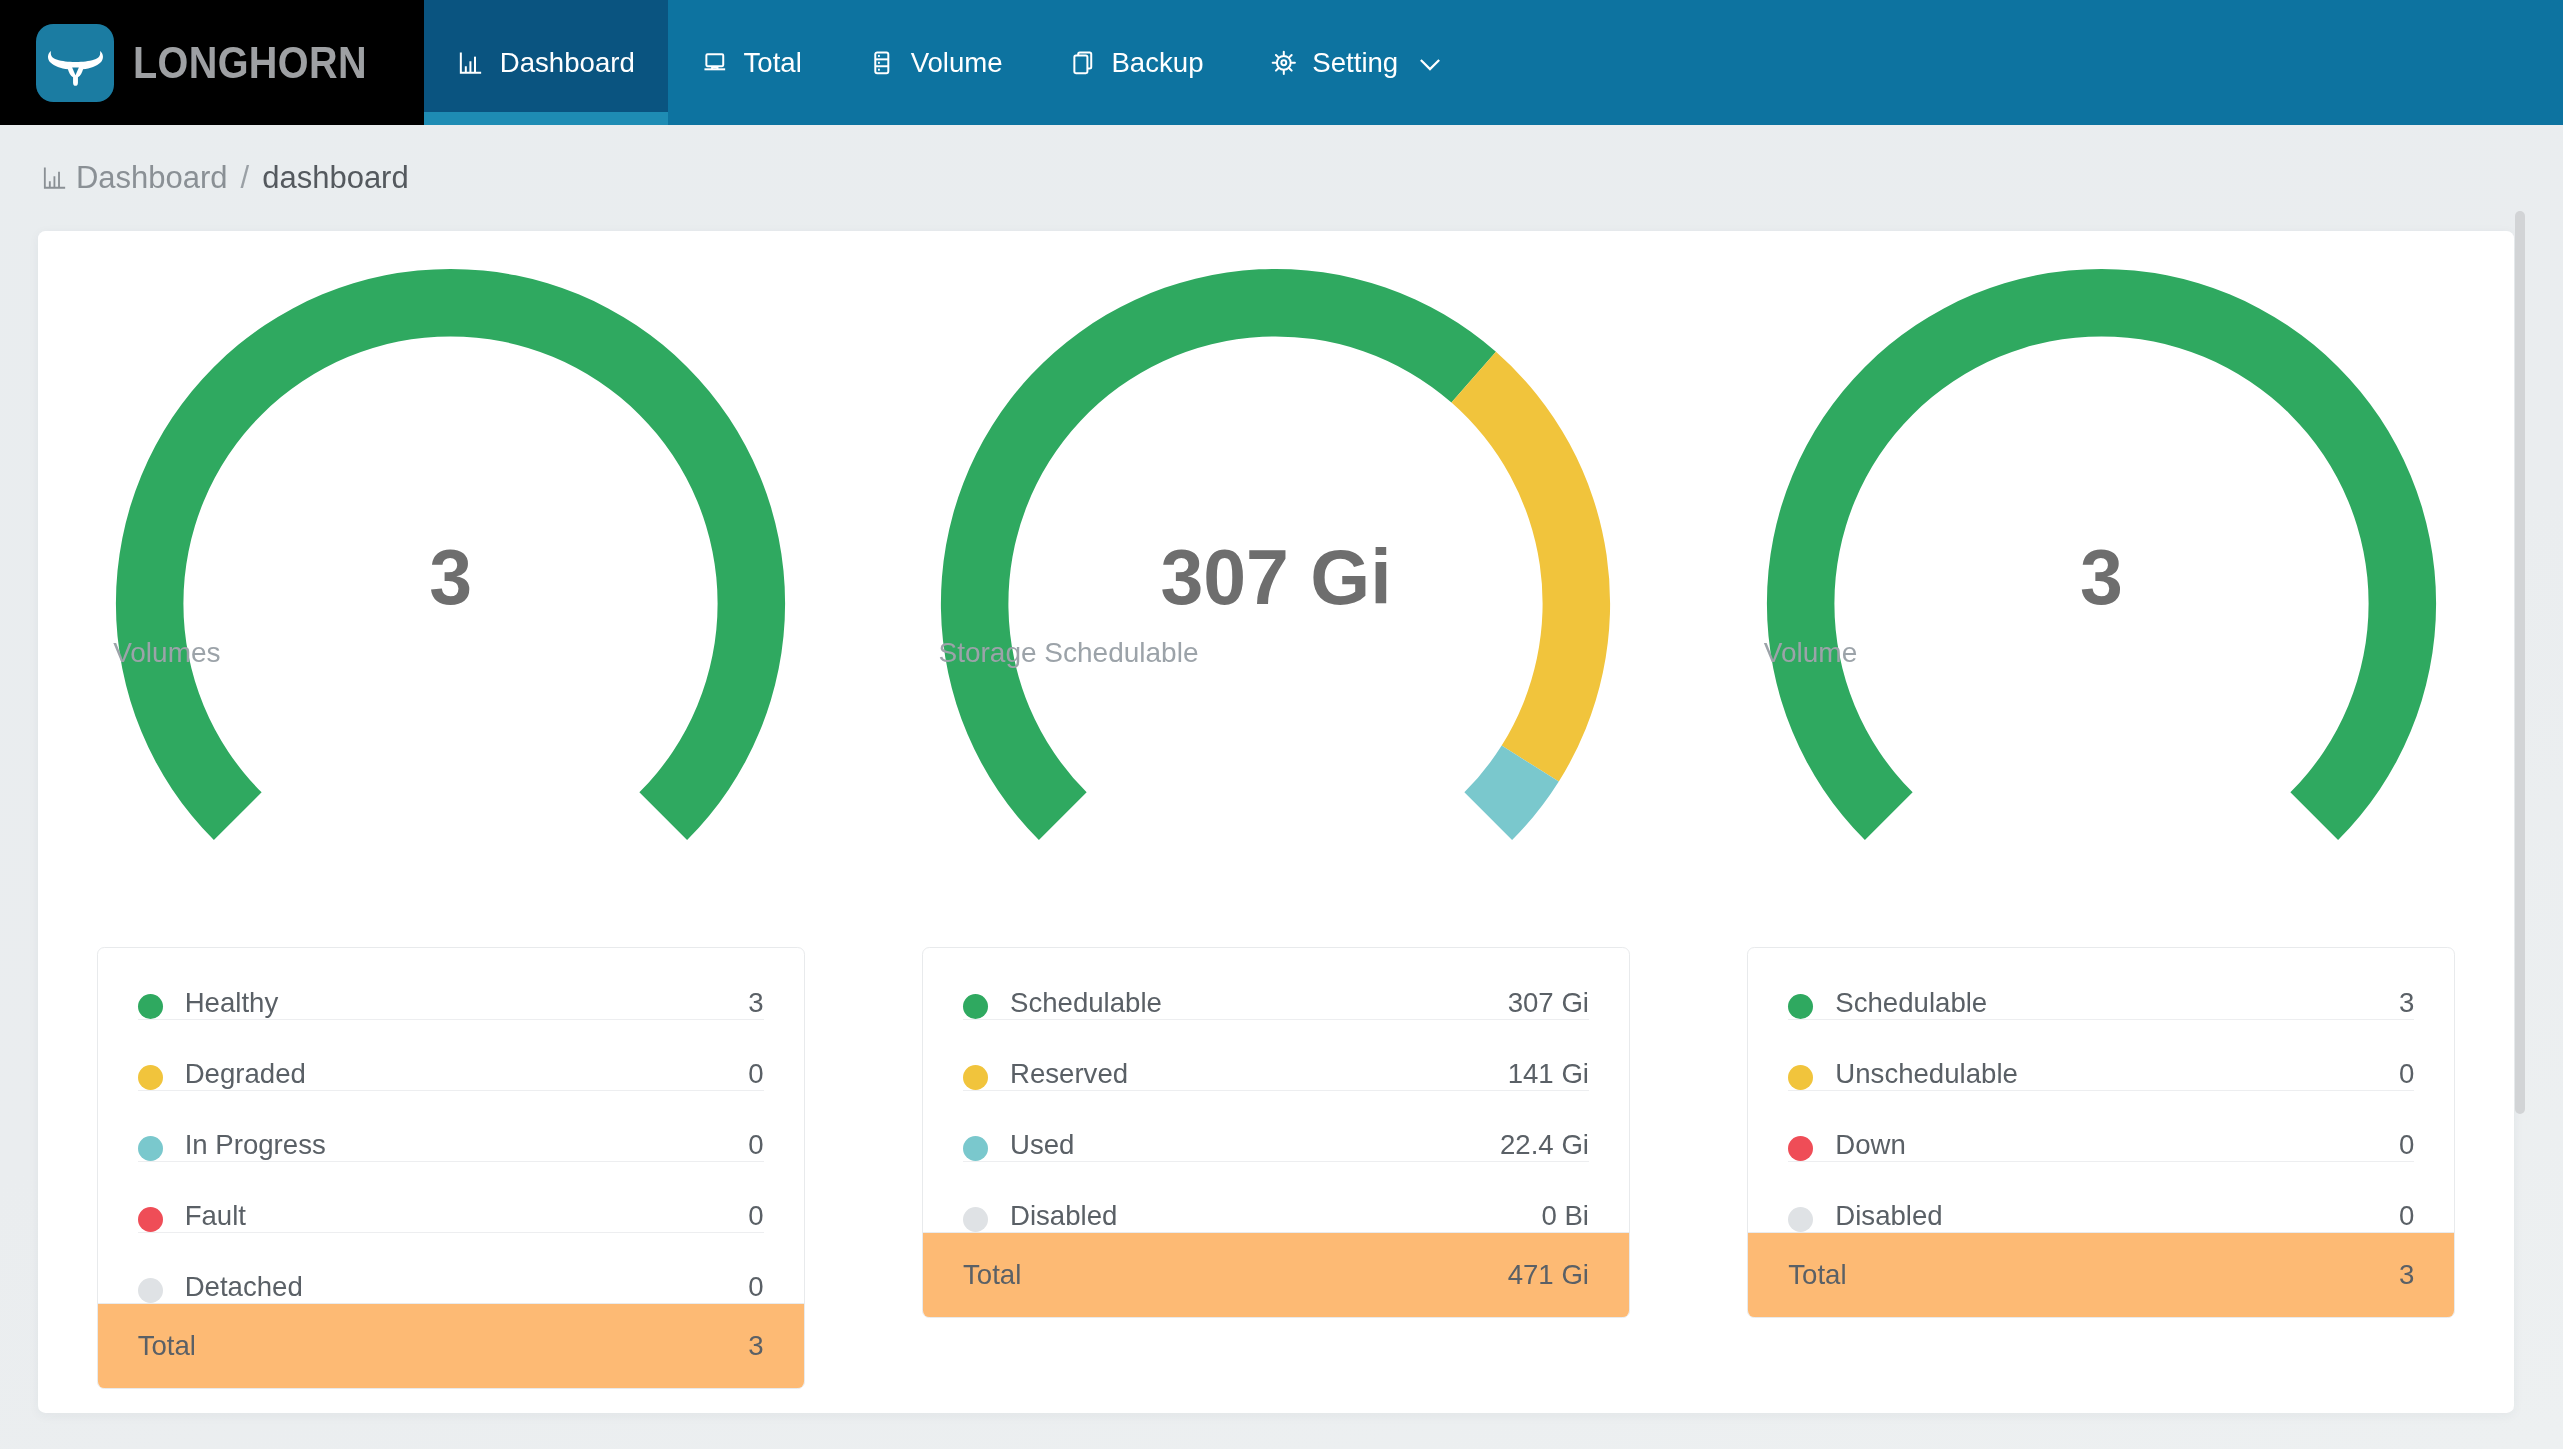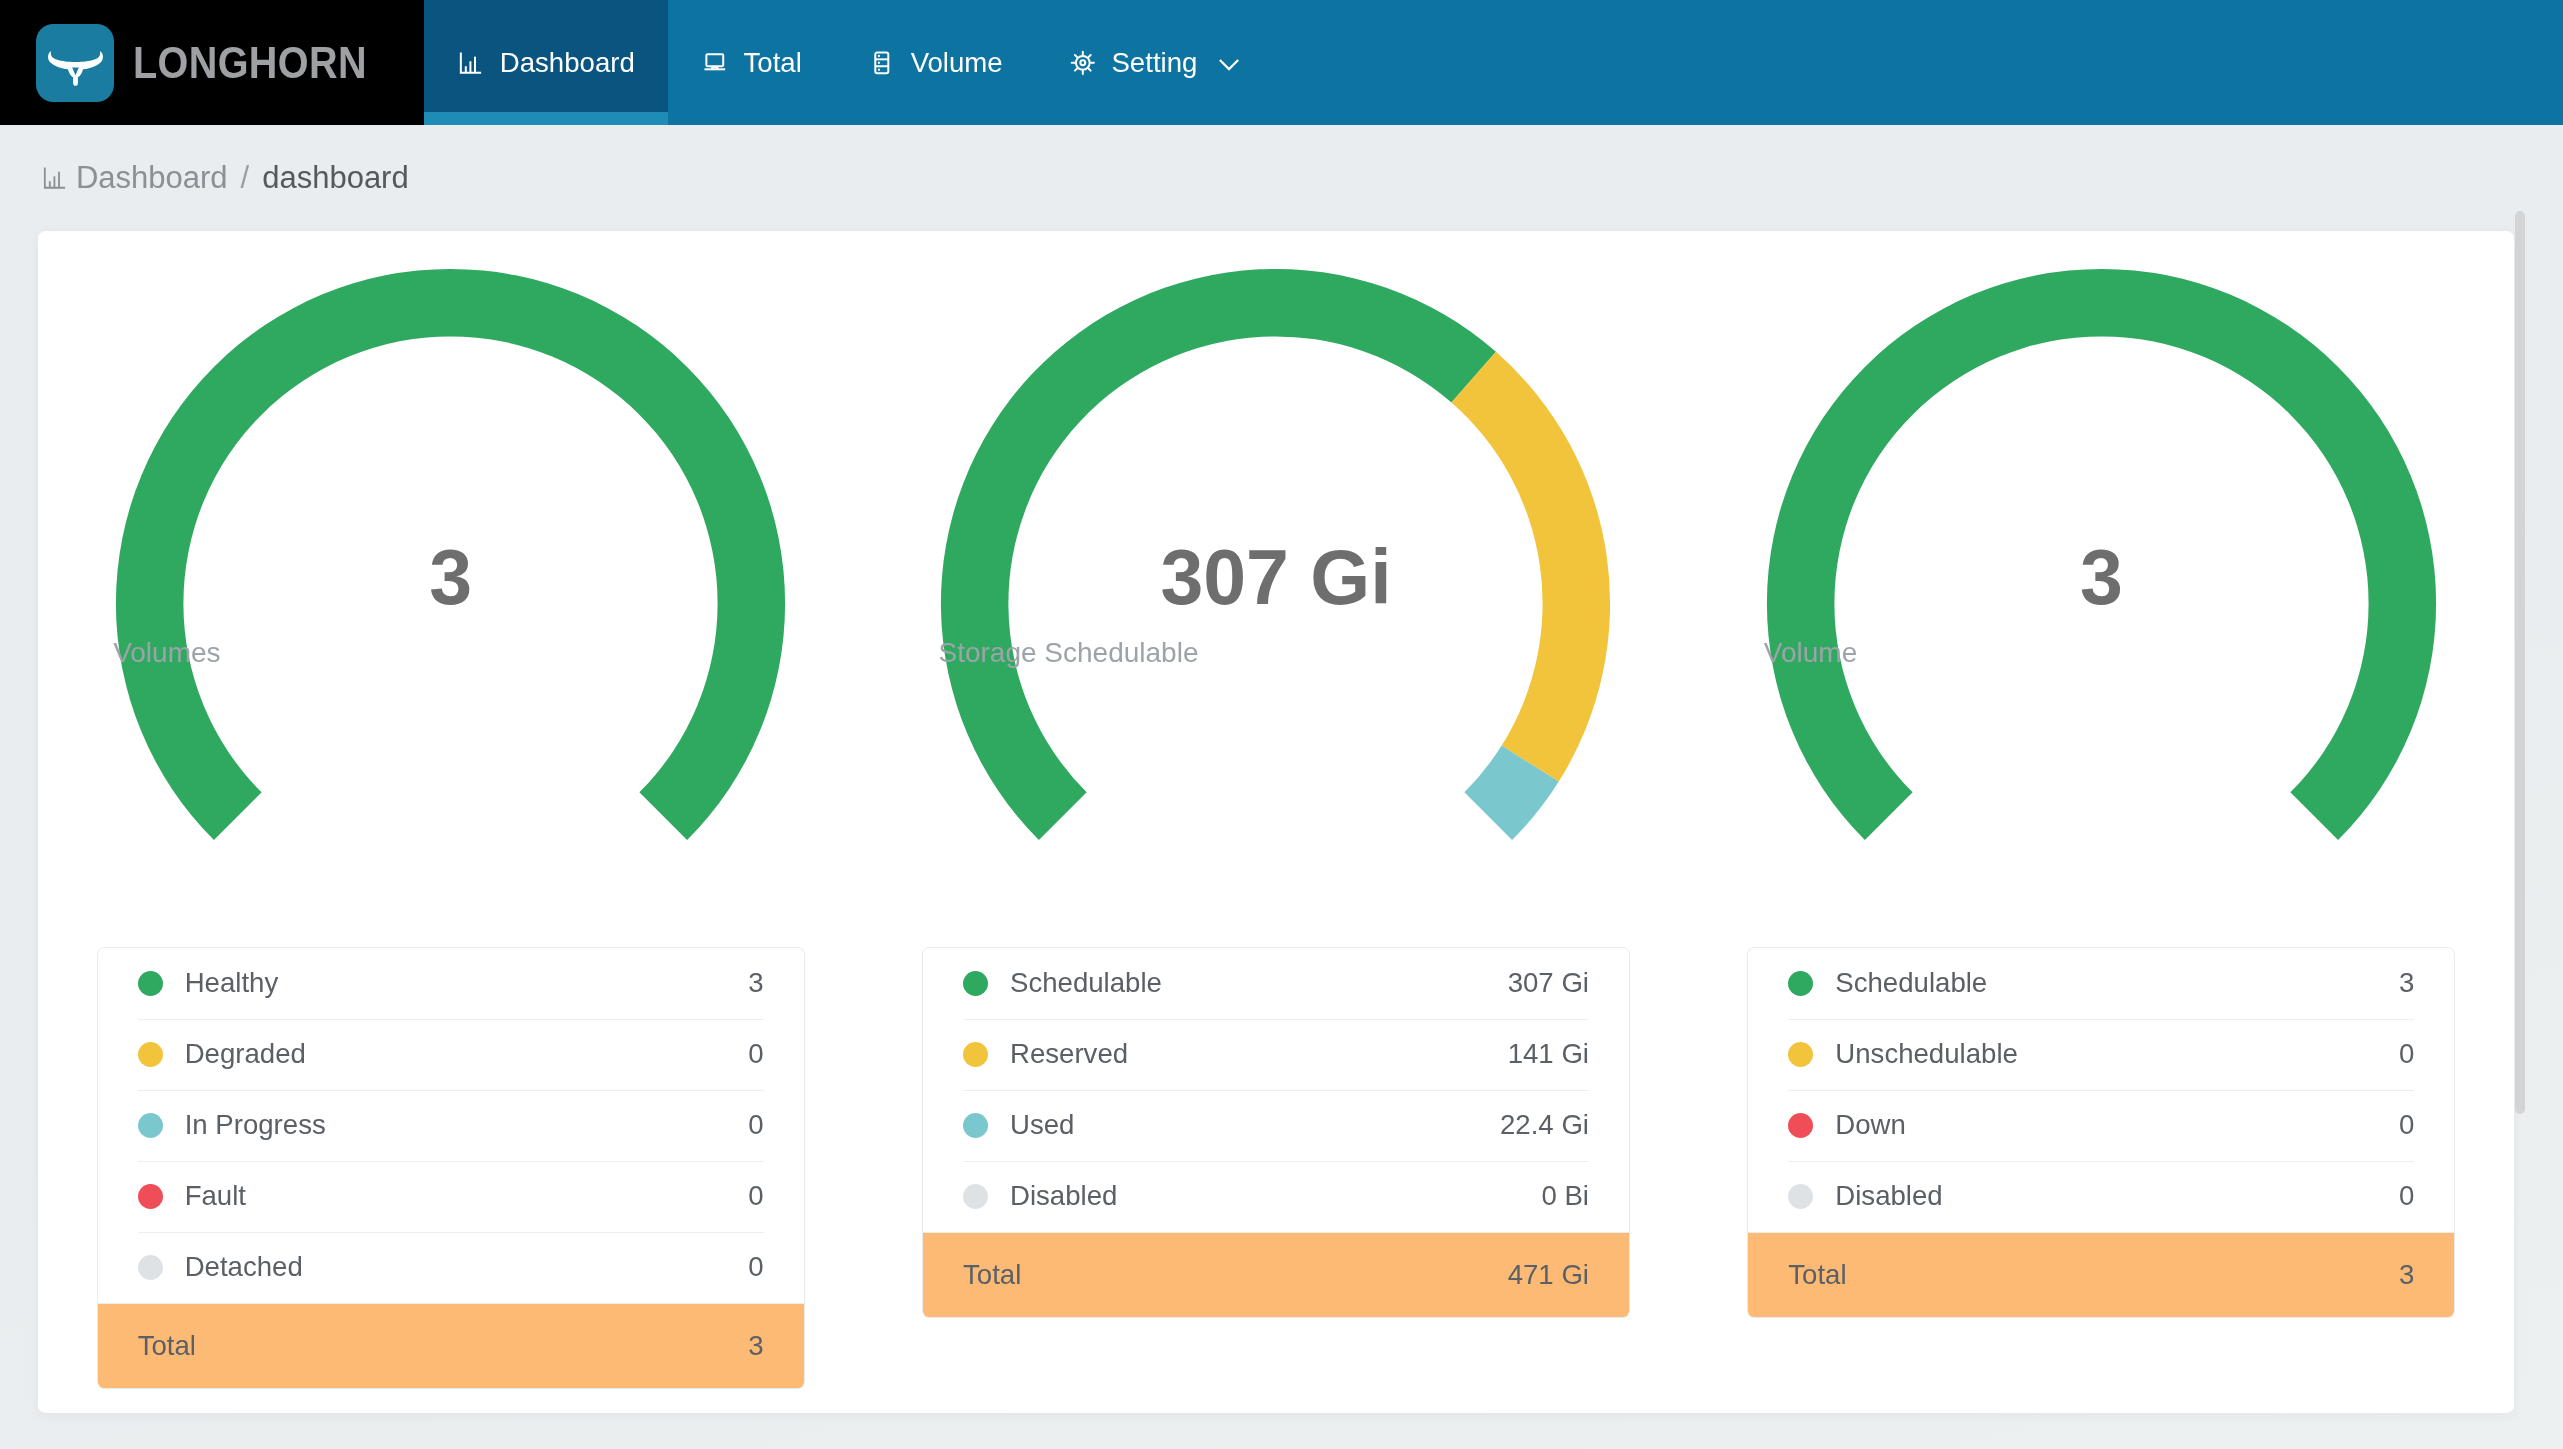--- a/index.html
+++ b/index.html
@@ -35,21 +35,21 @@
   .panel{flex:1 1 0;min-width:0;}
   .gauge-wrap{width:675px;height:675px;position:relative;margin:35px auto 0;}
   .gauge-svg{position:absolute;left:0;top:0;width:675px;height:675px;}
   .gauge-num{position:absolute;left:0;right:0;top:311px;transform:translateY(-50%);
              text-align:center;font-size:77px;font-weight:700;color:#6E6E6E;line-height:1;}
   .gauge-cap{position:absolute;left:0;right:0;top:387px;transform:translateY(-50%);
              text-align:left;font-size:28px;color:#9CA3A9;}
   
   .legend{width:708px;margin:5.8px auto 0;border:1.5px solid #E8EAEC;border-radius:7.3px;
           background:#fff;overflow:hidden;box-sizing:border-box;}
-  .lrow{height:71px;display:flex;align-items:center;padding:0 40px;font-size:27.6px;color:#5A6066;position:relative;}
+  .lrow{height:71px;display:flex;align-items:flex-end;padding:0 40px;font-size:27.6px;color:#5A6066;position:relative;}
   .lrow + .lrow::before{content:"";position:absolute;left:40px;right:40px;top:0;height:1.5px;background:#EDEEF0;}
   .dot{width:25px;height:25px;border-radius:50%;margin-right:22px;flex:0 0 auto;}
   .lab{flex:1;}
   .ltotal{height:84px;background:#fdba74;border-top:1.5px solid #E9EBED;display:flex;
           align-items:center;padding:0 40px;font-size:27.6px;color:#5A6066;}
   
   .scroll-thumb{position:absolute;top:211px;right:38px;width:10.2px;height:903px;
                 border-radius:5.8px;background:#D2D4D6;cursor:pointer;}
 </style>
 </head>
@@ -98,20 +98,29 @@
           <path d="M9.5,13.5 H26.5"></path>
             <path d="M9.5,22.5 H26.5"></path>
           <path d="M13,9 h2.5"></path>
             <path d="M13,18 h2.5"></path>
             <path d="M13,27 h2.5"></path>
         </svg>
       </span>
       <span class="mi-label">Volume</span>
     </div>
 
+    <div class="menu-item">
+      <span>
+        <svg viewBox="0 0 36 36" width="27.6" height="27.6" fill="none" stroke="#ffffff" stroke-width="2.6">
+          <path d="M12,8.5 V6.5 a2,2 0 0 1 2,-2 H27 a2,2 0 0 1 2,2 V23.5 a2,2 0 0 1 -2,2 h-3"></path>
+          <rect x="7" y="8.5" width="17" height="23" rx="2"></rect>
+        </svg>
+      </span>
+      <span class="mi-label">Backup</span>
+    </div>
 
     <div class="menu-item">
       <span>
         <svg viewBox="0 0 36 36" width="27.6" height="27.6" fill="none" stroke="#ffffff" stroke-width="2.6" stroke-linecap="round">
           <circle cx="18" cy="18" r="9"></circle>
           <circle cx="18" cy="18" r="3.2"></circle>
           <line x1="18" y1="3.5" x2="18" y2="7.5"></line>
           <line x1="18" y1="3.5" x2="18" y2="7.5" transform="rotate(45 18 18)"></line>
           <line x1="18" y1="3.5" x2="18" y2="7.5" transform="rotate(90 18 18)"></line>
           <line x1="18" y1="3.5" x2="18" y2="7.5" transform="rotate(135 18 18)"></line>

